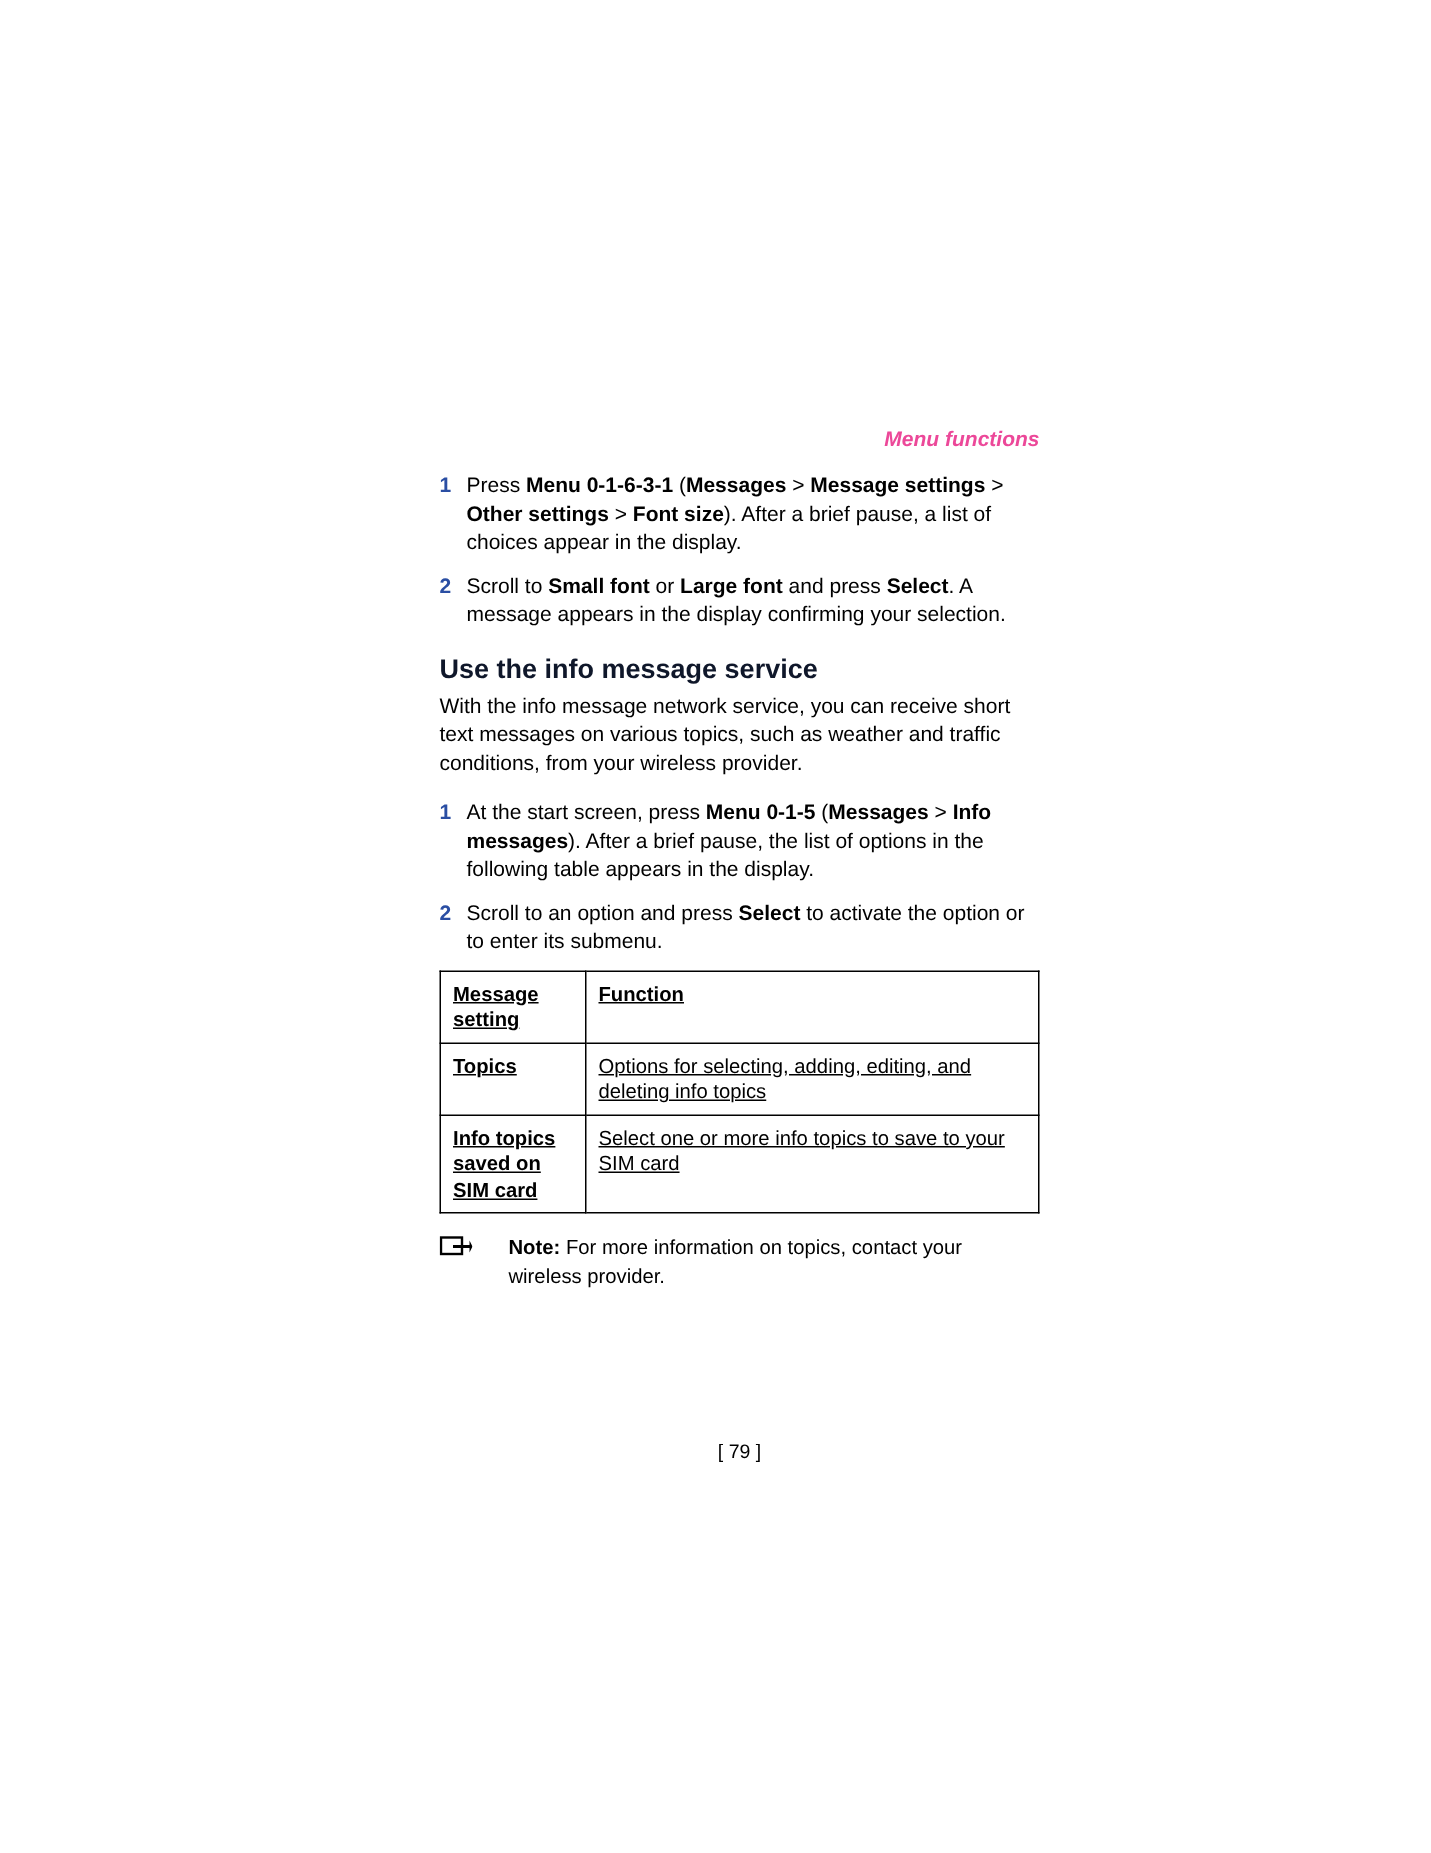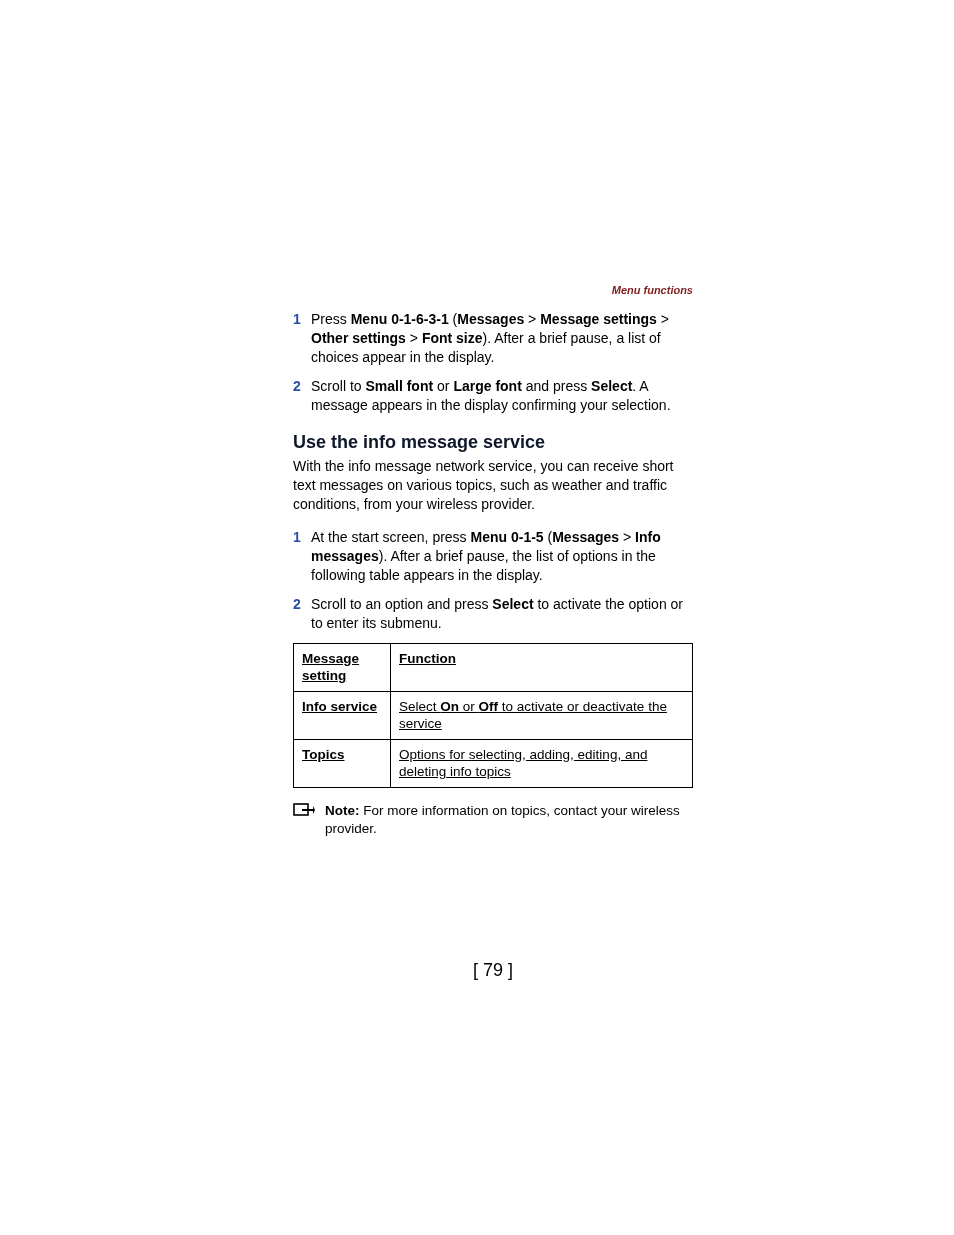--- a/index.html
+++ b/index.html
@@ -13,24 +13,24 @@
     color: #000;
   }
   .page {
     position: absolute;
     left: 293px;
     top: 284px;
     width: 400px;
   }
   .running-header {
     text-align: right;
-    color: #7f1d1d;
+    color: #ec4899;
     font-style: italic;
     font-weight: 600;
-    font-size: 11px;
+    font-size: 14px;
     margin-bottom: 14px;
   }
   .subhead {
     font-weight: 700;
     font-size: 14px;
     letter-spacing: 0.3px;
     margin-bottom: 6px;
   }
   .ol-item {
     display: flex;
@@ -78,34 +78,34 @@
     width: 80px;
     font-weight: 700;
   }
   table.tbl tr.head td {
     font-weight: 700;
   }
   .note-row {
     display: flex;
     font-size: 13.5px;
     line-height: 1.35;
-    gap: 10px;
+    gap: 24px;
     align-items: flex-start;
   }
   .note-icon {
     flex: 0 0 22px;
     height: 18px;
   }
   .page-num {
     position: absolute;
     left: 293px;
     width: 400px;
     top: 960px;
     text-align: center;
-    font-size: 18px;
+    font-size: 13px;
     color: #000;
   }
 </style>
 </head>
 <body>
 
 <div class="page">
 
   <div class="running-header">Menu functions</div>
 
@@ -141,28 +141,26 @@
     </div>
   </div>
 
   <table class="tbl">
     <tbody>
         <tr class="head">
       <td class="left">Message setting</td>
       <td>Function</td>
     </tr>
     <tr>
-      <td class="left">Info service</td>
-      <td>
-        <span>Select </span><b>On</b><span> or </span><b>Off</b><span> to activate or deactivate the service</span>
-      </td>
+      <td class="left">Topics</td>
+      <td><span>Options for selecting, adding, editing, and deleting info topics</span></td>
     </tr>
     <tr>
-      <td class="left">Topics</td>
-      <td><span>Options for selecting, adding, editing, and deleting info topics</span></td>
+      <td class="left">Info topics saved on SIM card</td>
+      <td><span>Select one or more info topics to save to your SIM card</span></td>
     </tr>
   </tbody>
     </table>
 
   <div class="note-row">
     <div class="note-icon">
       <svg width="22" height="18" viewBox="0 0 22 18">
         <rect x="1" y="2" width="14" height="11" fill="none" stroke="#000" stroke-width="1.6"></rect>
         <path d="M 9 7 L 20 7 L 20 4 L 22 8 L 20 12 L 20 9 L 9 9 Z" fill="#000"></path>
       </svg>

